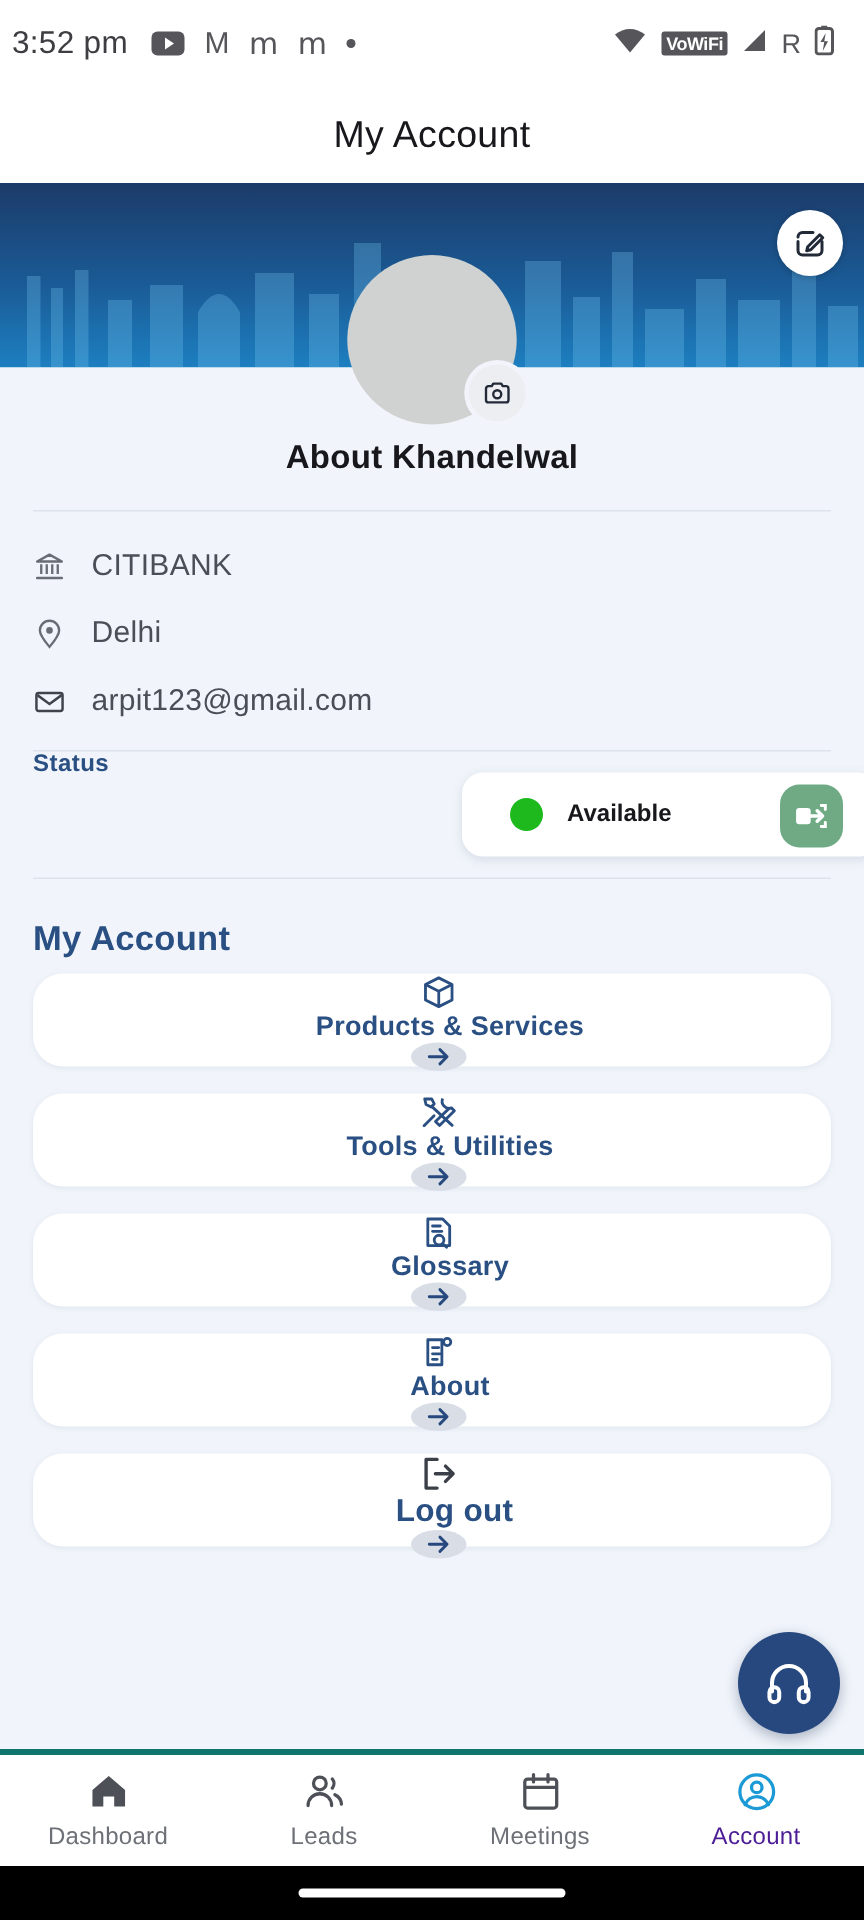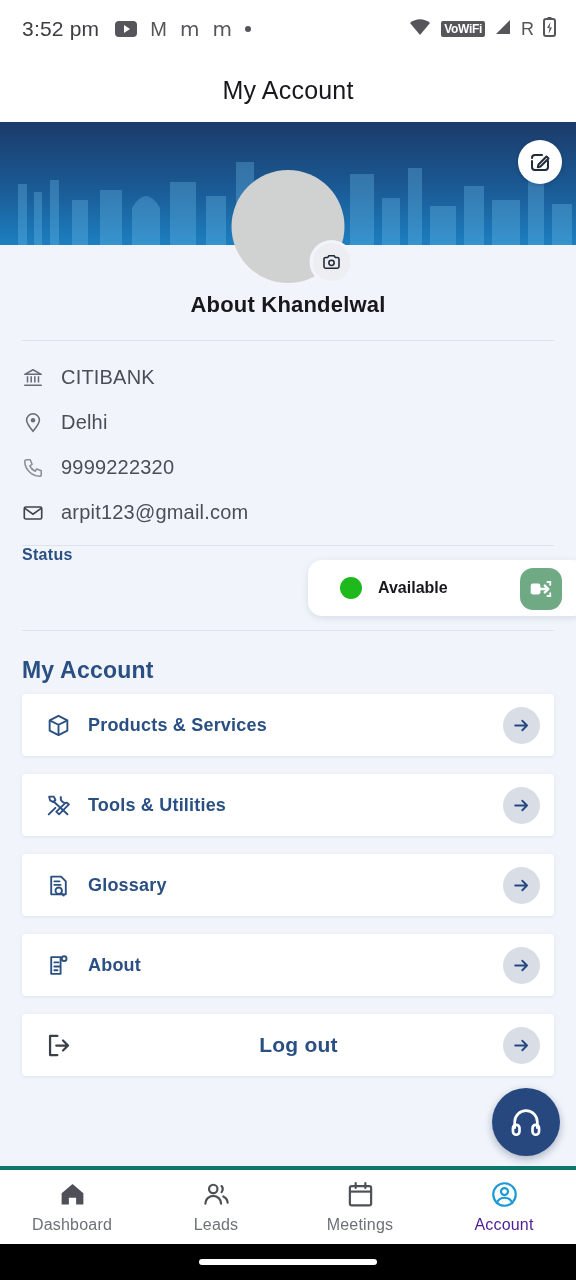--- a/index.html
+++ b/index.html
@@ -14,21 +14,21 @@
     width: 576px; height: 1280px;
     background: #f1f5fb;
     display: flex; flex-direction: column;
   }
 
   
   .statusbar {
     height: 58px; flex: 0 0 58px;
     background: #ffffff;
     display: flex; align-items: center;
-    padding: 0 20px 0 22px;
+    padding: 0 20px 0 8px;
   }
   .sb-time {
     font-size: 21px; color: #3d3d42; letter-spacing: .2px;
     margin-right: 16px; white-space: nowrap;
   }
   .sb-left-icons { display: flex; align-items: center; gap: 13px; }
   .sb-spacer { flex: 1 1 auto; }
   .sb-right-icons { display: flex; align-items: center; gap: 9px; }
   .yt-icon {
     width: 22px; height: 16px; background: #55555a; border-radius: 4px;
@@ -122,24 +122,25 @@
   }
   .status-bottom-sep { height: 1px; background: #dde3ec; margin: 0 22px; }
 
   
   .section-title {
     padding: 26px 22px 10px 22px;
     font-size: 23px; font-weight: bold; color: #2a4f82; letter-spacing: .2px;
   }
   .menu-list { padding: 0 22px; }
   .menu-card {
-    height: 62px; background: #ffffff; border-radius: 4px;
+    height: 62px; background: #ffffff; border-radius: 20px;
     display: flex; align-items: center; padding: 0 14px 0 22px;
     margin-bottom: 18px;
     box-shadow: 0 1px 4px rgba(40,60,95,.09);
+    flex-direction: column;
   }
   .menu-card .m-ic { width: 28px; display: flex; align-items: center; justify-content: center; }
   .menu-card .m-label {
     flex: 1 1 auto; margin-left: 16px;
     font-size: 18px; font-weight: bold; color: #2a4f82; letter-spacing: .2px;
   }
   .menu-card.logout .m-label { font-size: 21px; margin-left: 22px; text-align: center; }
   .arrow-btn {
     width: 37px; height: 37px; border-radius: 50%; background: #d8dde6;
     display: flex; align-items: center; justify-content: center;
@@ -277,28 +278,20 @@
       <div class="info-row">
         <span class="ic">
           <svg width="22" height="22" viewBox="0 0 24 24">
             <path d="M12 21 c5 -6 7 -9 7 -12 a7 7 0 0 0 -14 0 c0 3 2 6 7 12 z" fill="none" stroke="#676c75" stroke-width="1.7"></path>
             <circle cx="12" cy="9" r="2.4" fill="#676c75"></circle>
           </svg>
         </span>
         <span class="tx">Delhi</span>
       </div>
 
-      <div class="info-row">
-        <span class="ic">
-          <svg width="22" height="22" viewBox="0 0 24 24">
-            <path d="M5 3 h4 l2 5 -2.5 1.6 a12 12 0 0 0 5.9 5.9 L16 13 l5 2 v4 a2 2 0 0 1 -2 2 A17 17 0 0 1 3 5 a2 2 0 0 1 2 -2 z" fill="none" stroke="#8a8f98" stroke-width="1.7" stroke-linejoin="round"></path>
-          </svg>
-        </span>
-        <span class="tx">9999222320</span>
-      </div>
 
       <div class="info-row">
         <span class="ic">
           <svg width="22" height="22" viewBox="0 0 24 24">
             <rect x="2.5" y="5.5" width="19" height="13" rx="1.6" fill="none" stroke="#3f444c" stroke-width="1.8"></rect>
             <path d="M3.2 7 L12 13.4 L20.8 7" fill="none" stroke="#3f444c" stroke-width="1.8"></path>
           </svg>
         </span>
         <span class="tx">arpit123@gmail.com</span>
       </div>

